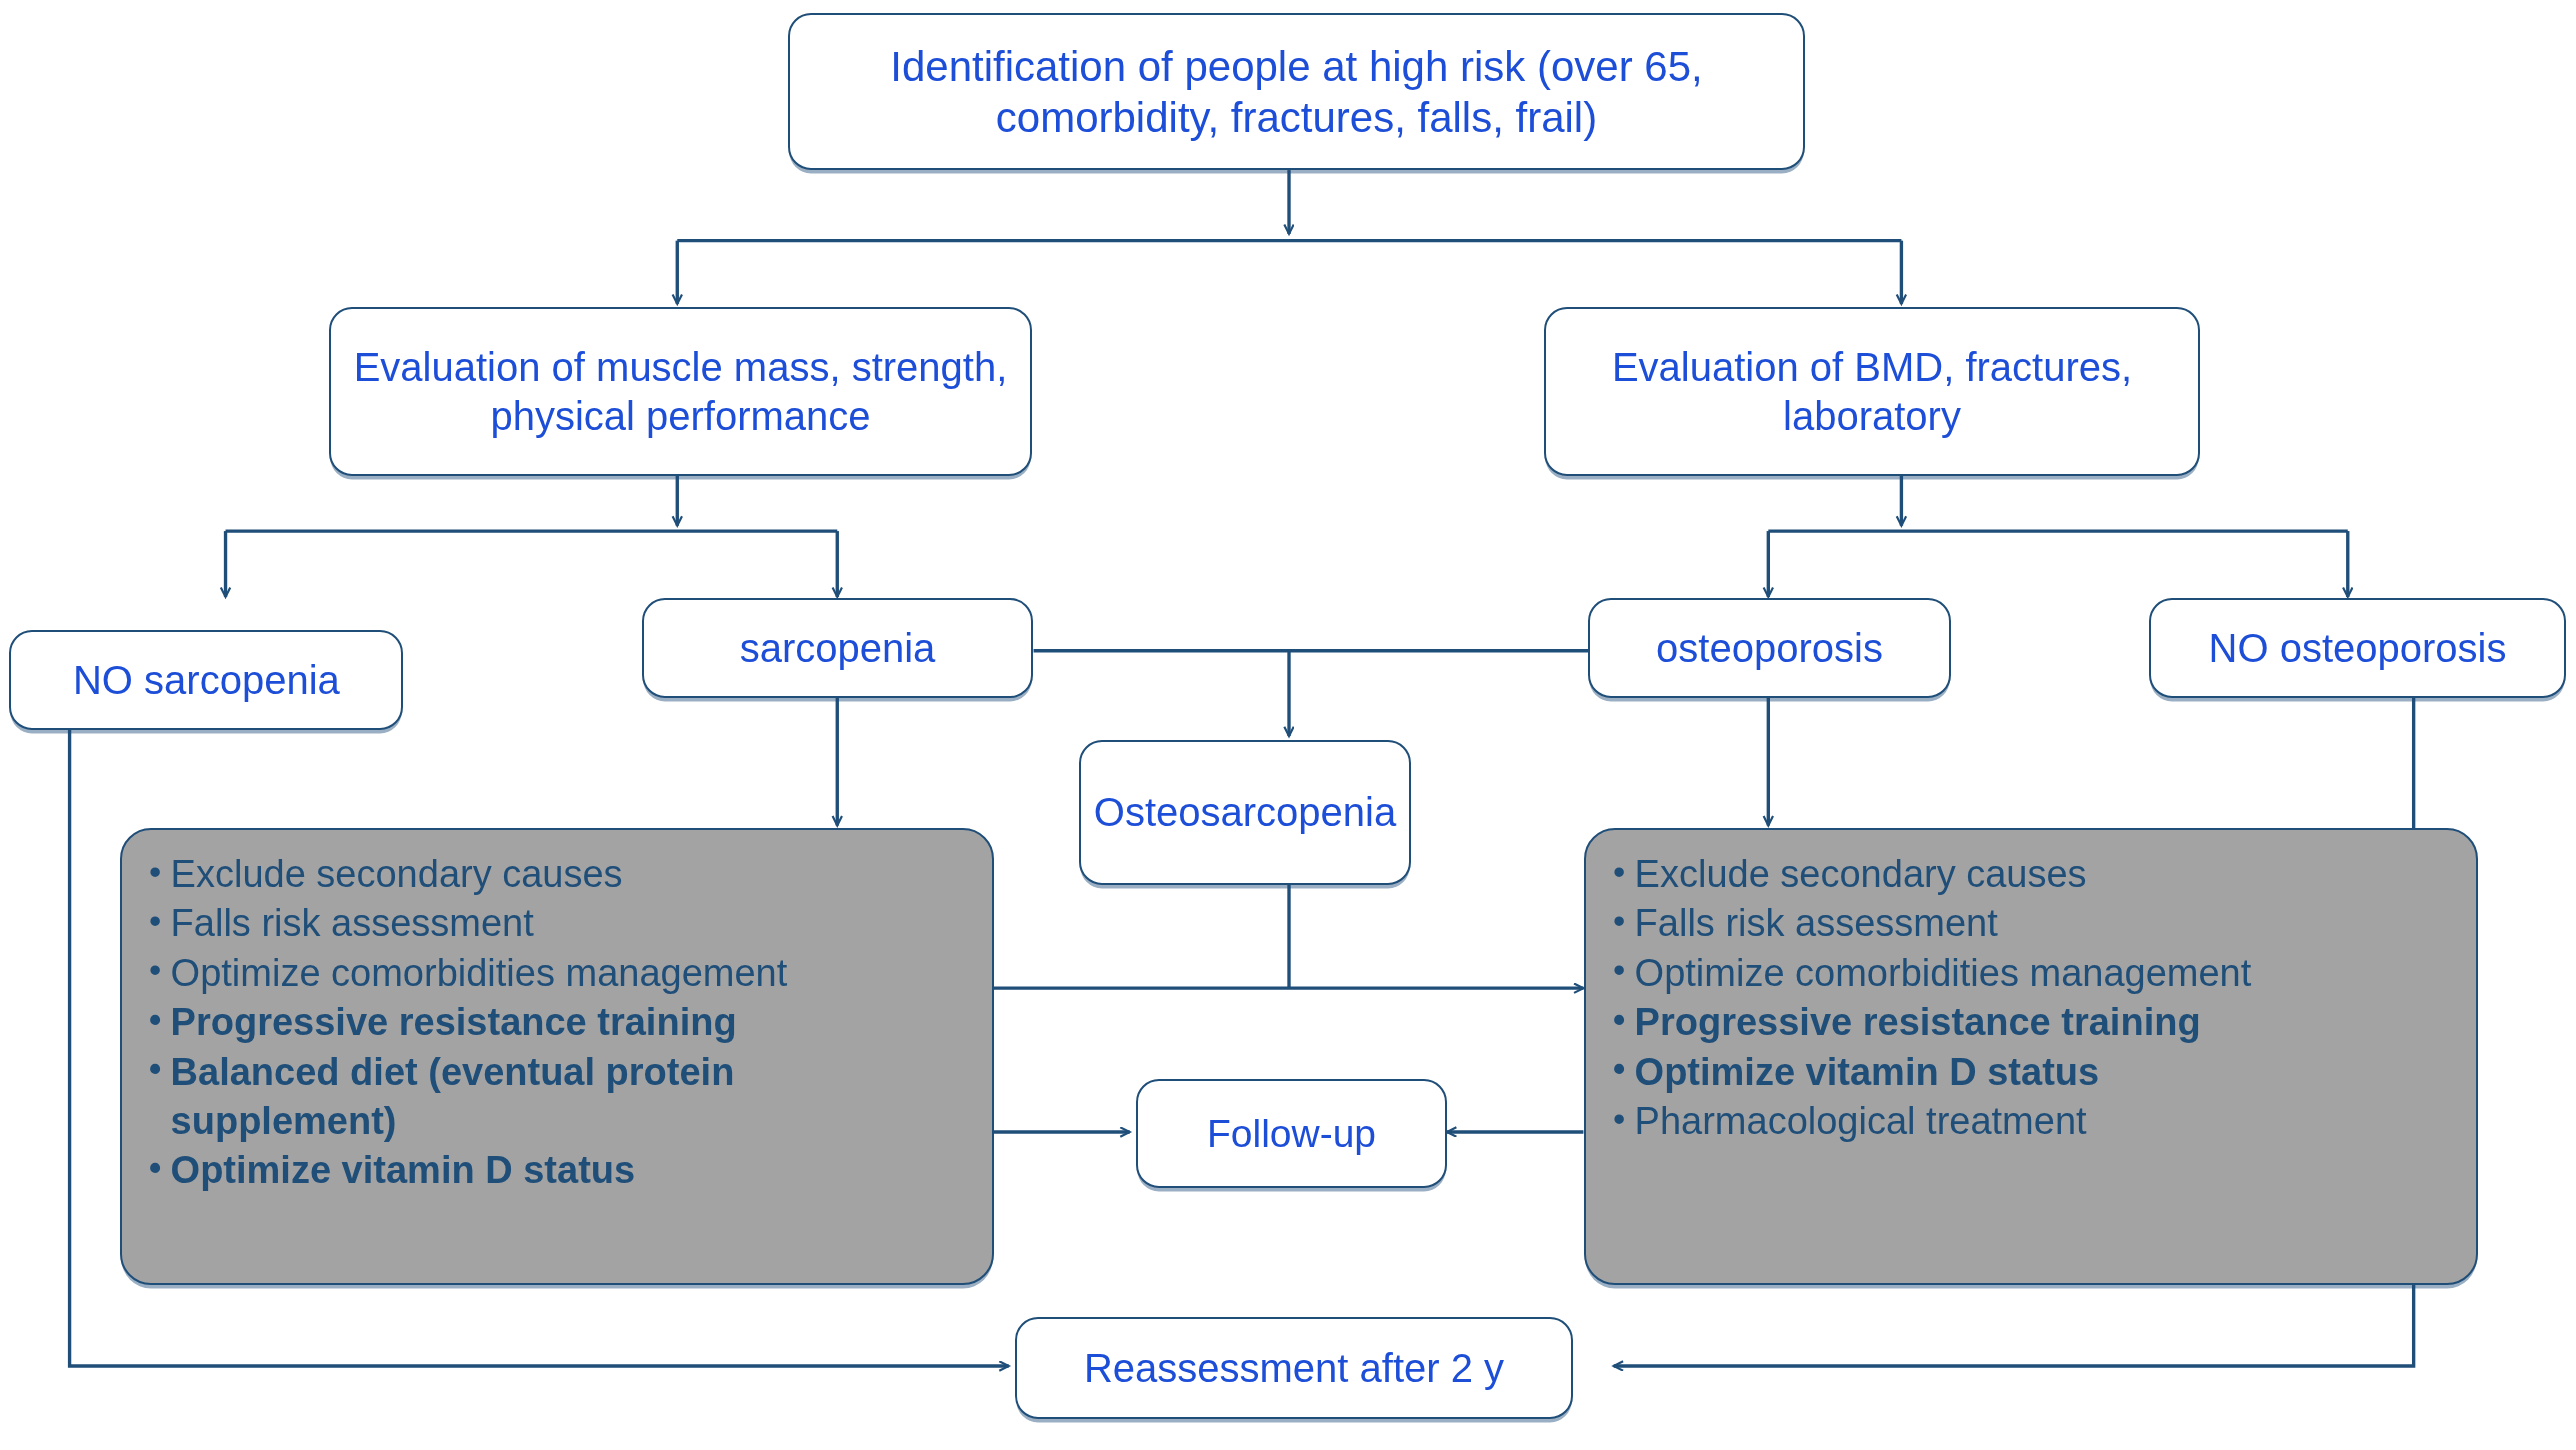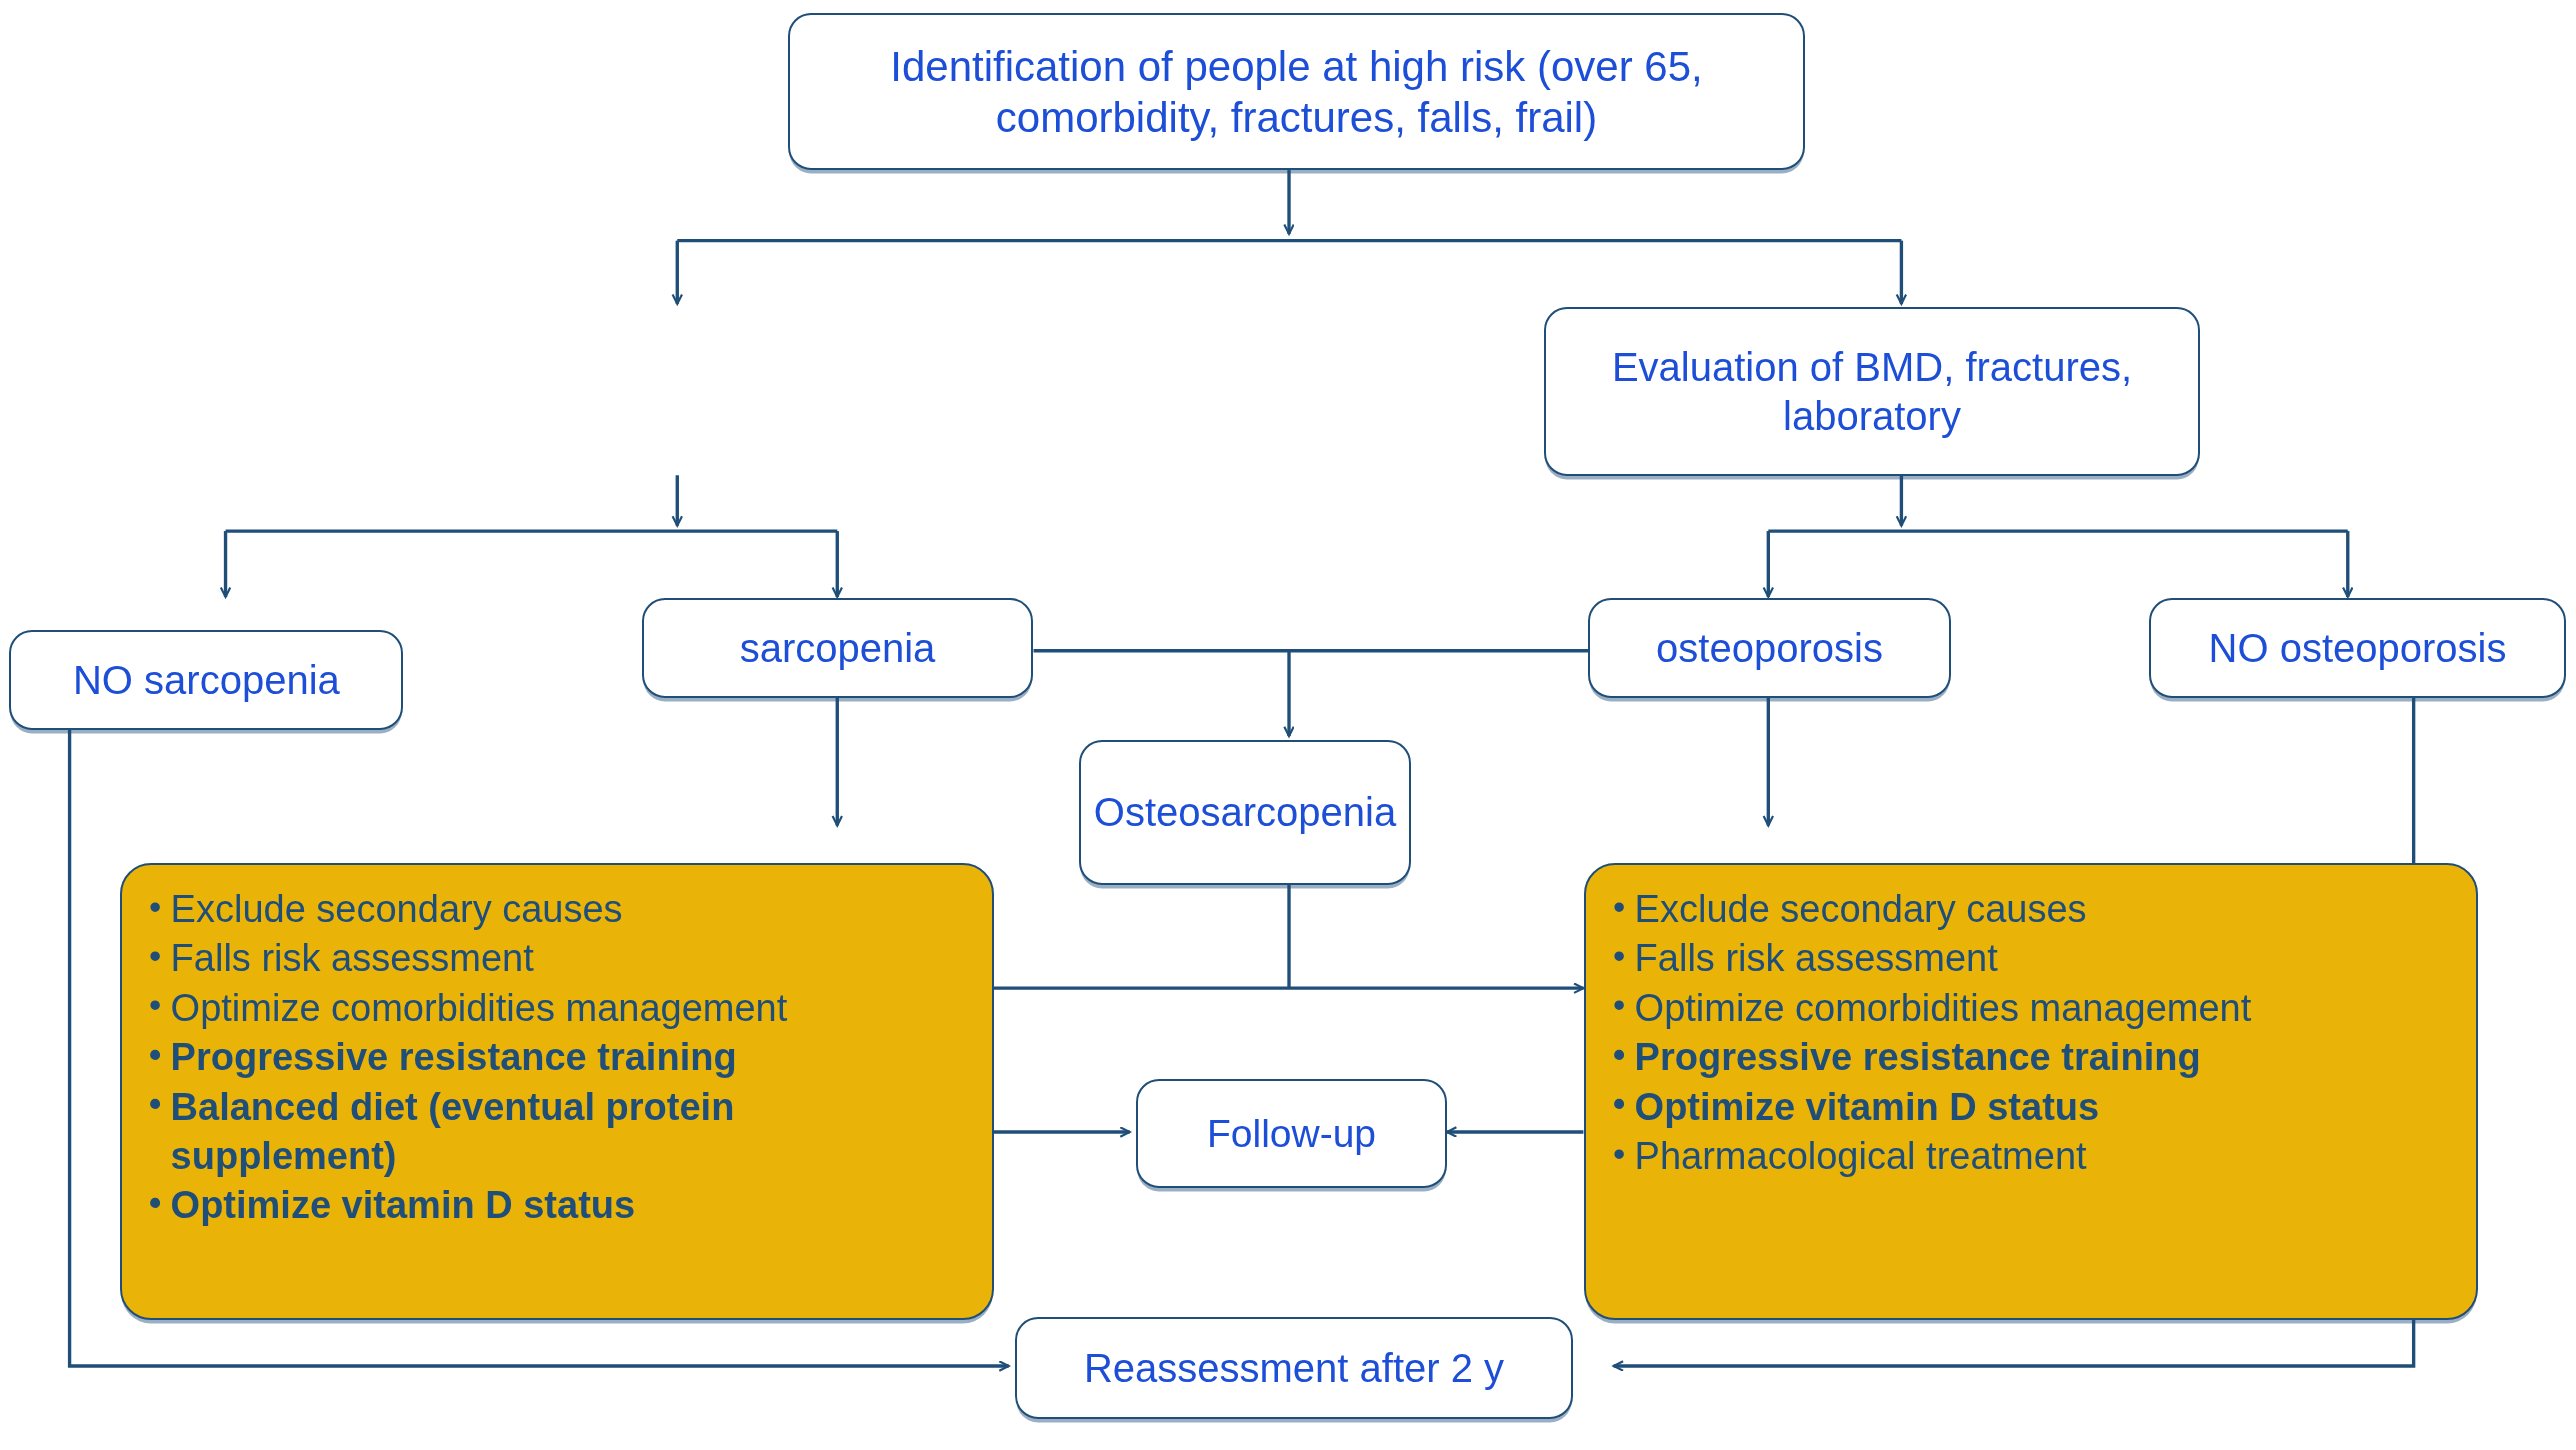--- a/index.html
+++ b/index.html
@@ -42,25 +42,24 @@
   .n-small{font-size:40px;}
   .n-osteo{font-size:40px;}
   .n-follow{font-size:39px;}
   .n-reassess{font-size:40px;}
 
   .listbox{
     position:absolute;
     box-sizing:border-box;
     border:2.7px solid #1F4E79;
     border-radius:31px;
-    background:#eab308;
+    background:#a3a3a3;
     z-index:3;
     padding:20px 23px 20px 25.6px;
     box-shadow:0 4.7px 0 -1.3px rgba(31,78,121,.45);
-    margin-top:35px;
   }
   .listbox ul{
     list-style:none;
     margin:0;
     padding:0;
   }
   .listbox li{
     font-size:38px;
     line-height:1.30;
     color:#1F4E79;
@@ -122,20 +121,23 @@
 
       <path d="M3590,1038 L3590,2032 L2400,2032" marker-end="url(#arr)"></path>
 
     </g>
   </svg>
 
   <div class="node n-top" style="left:788px; top:13.4px; width:1017px; height:157px;">
     <span class="txt">Identification of people at high risk (over 65, comorbidity, fractures, falls, frail)</span>
   </div>
 
+  <div class="node n-eval" style="left:329px; top:307px; width:703px; height:169px;">
+    <span class="txt">Evaluation of muscle mass, strength, physical performance</span>
+  </div>
 
   <div class="node n-eval" style="left:1544px; top:307px; width:656px; height:169px;">
     <span class="txt">Evaluation of BMD, fractures, laboratory</span>
   </div>
 
   <div class="node n-small" style="left:9.4px; top:598px; width:394px; height:100px;margin-top:32px;">
     <span class="txt">NO sarcopenia</span>
   </div>
 
   <div class="node n-small" style="left:642px; top:598px; width:391px; height:100px;">

